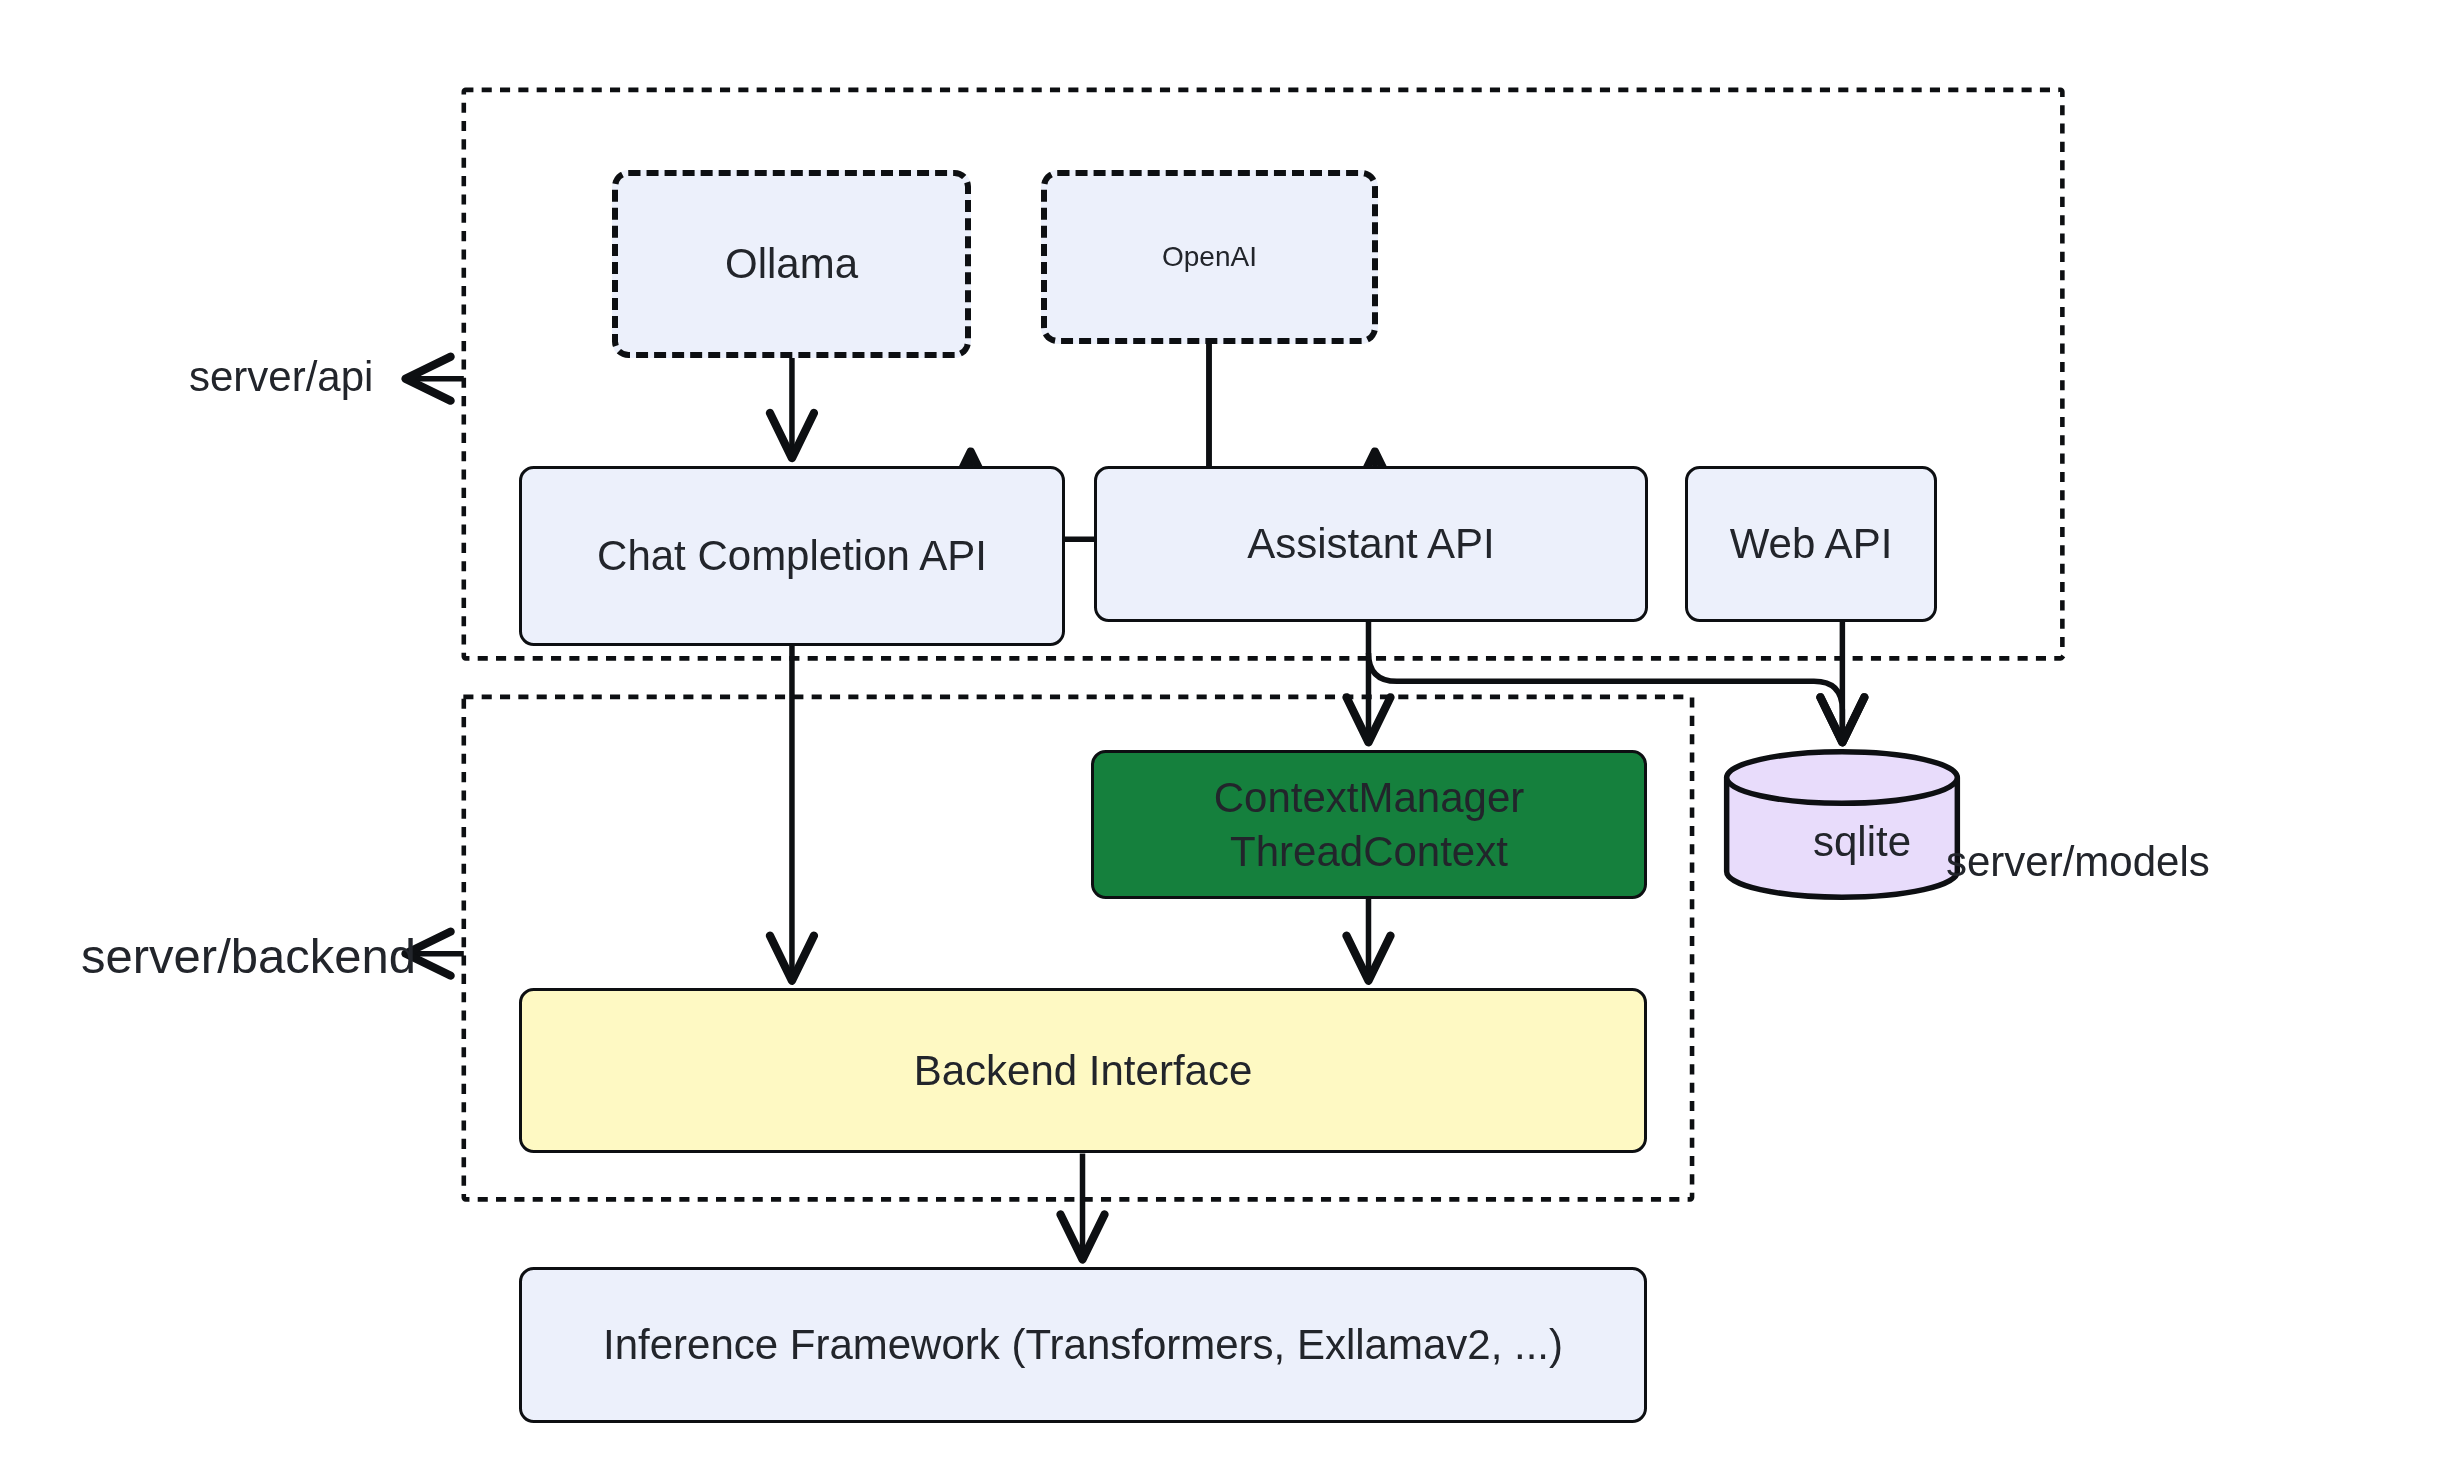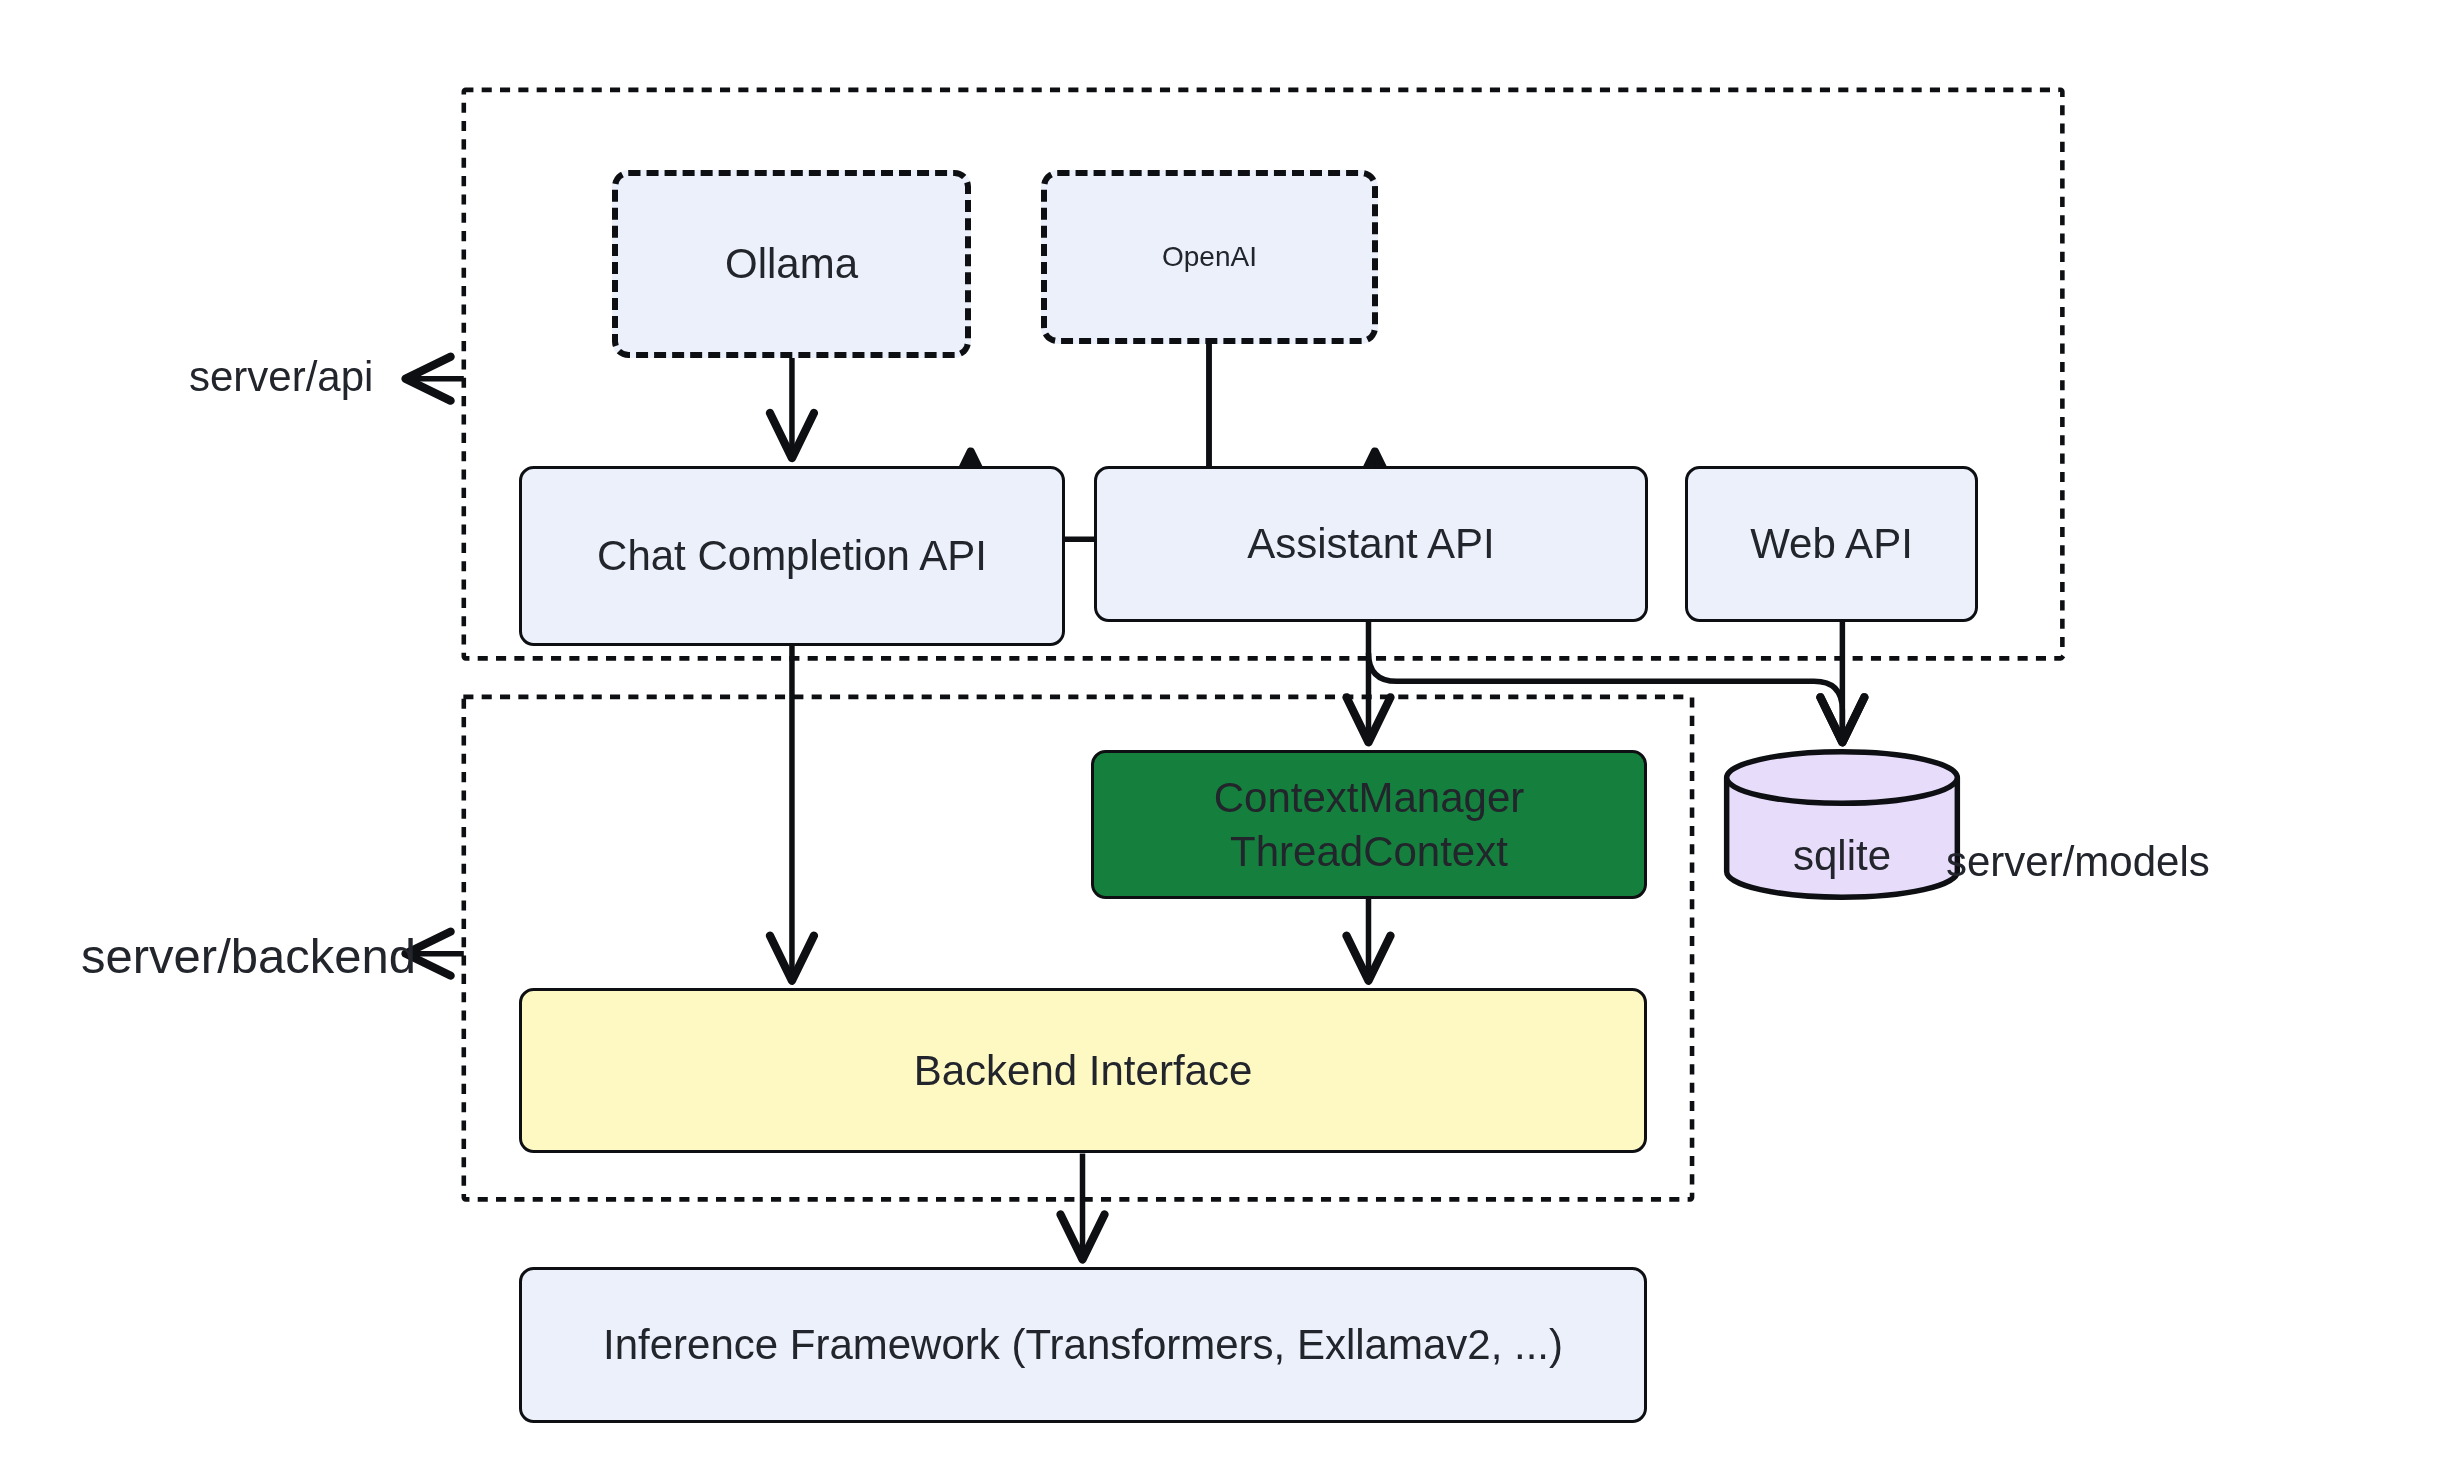--- a/index.html
+++ b/index.html
@@ -119,40 +119,40 @@
       <path d="M 506,413 L 446,413" marker-end="url(#arrowhead-left)"></path>
       <path d="M 506,1040 L 446,1040" marker-end="url(#arrowhead-left)"></path>
     </g>
   </svg>
 
   <div class="db-node" style="left:1723px; top:750px; width:238px; height:149px;">
     <svg width="238" height="149" viewBox="0 0 260 162" preserveAspectRatio="none" style="overflow:visible;">
       <path d="M4,30 L4,132 A 126,28 0 0 0 256,132 L256,30 Z" fill="#e8dcfb" stroke="#0d0f12" stroke-width="6" stroke-linejoin="round"></path>
       <ellipse cx="130" cy="30" rx="126" ry="28" fill="#e8dcfb" stroke="#0d0f12" stroke-width="6"></ellipse>
     </svg>
-    <div class="db-text" style="top:82px; font-size:42px;">sqlite</div>
+    <div class="db-text" style="top:68px; font-size:42px;padding-left:20px;">sqlite</div>
   </div>
 
   <div class="node node-dashed fill-blue" style="left:612px; top:170px; width:359px; height:188px;">
     <span class="node-label" style="font-size:42px;">Ollama</span>
   </div>
 
   <div class="node node-dashed fill-blue" style="left:1041px; top:170px; width:337px; height:174px;">
     <span class="node-label" style="font-size:28px;">OpenAI</span>
   </div>
 
   <div class="node node-solid fill-blue" style="left:519px; top:466px; width:546px; height:180px;">
     <span class="node-label" style="font-size:42px;">Chat Completion API</span>
   </div>
 
   <div class="node node-solid fill-blue" style="left:1094px; top:466px; width:554px; height:156px;align-items:center;">
     <span class="node-label" style="font-size:42px;">Assistant API</span>
   </div>
 
-  <div class="node node-solid fill-blue" style="left:1685px; top:466px; width:293px; height:156px;">
+  <div class="node node-solid fill-blue" style="left:1685px; top:466px; width:252px; height:156px;">
     <span class="node-label" style="font-size:42px;">Web API</span>
   </div>
 
   <div class="node node-solid fill-green" style="left:1091px; top:750px; width:556px; height:149px;">
     <span class="node-label" style="font-size:42px;">ContextManager
 ThreadContext</span>
   </div>
 
   <div class="node node-solid fill-yellow" style="left:519px; top:988px; width:1128px; height:165px;">
     <span class="node-label" style="font-size:42px;">Backend Interface</span>

